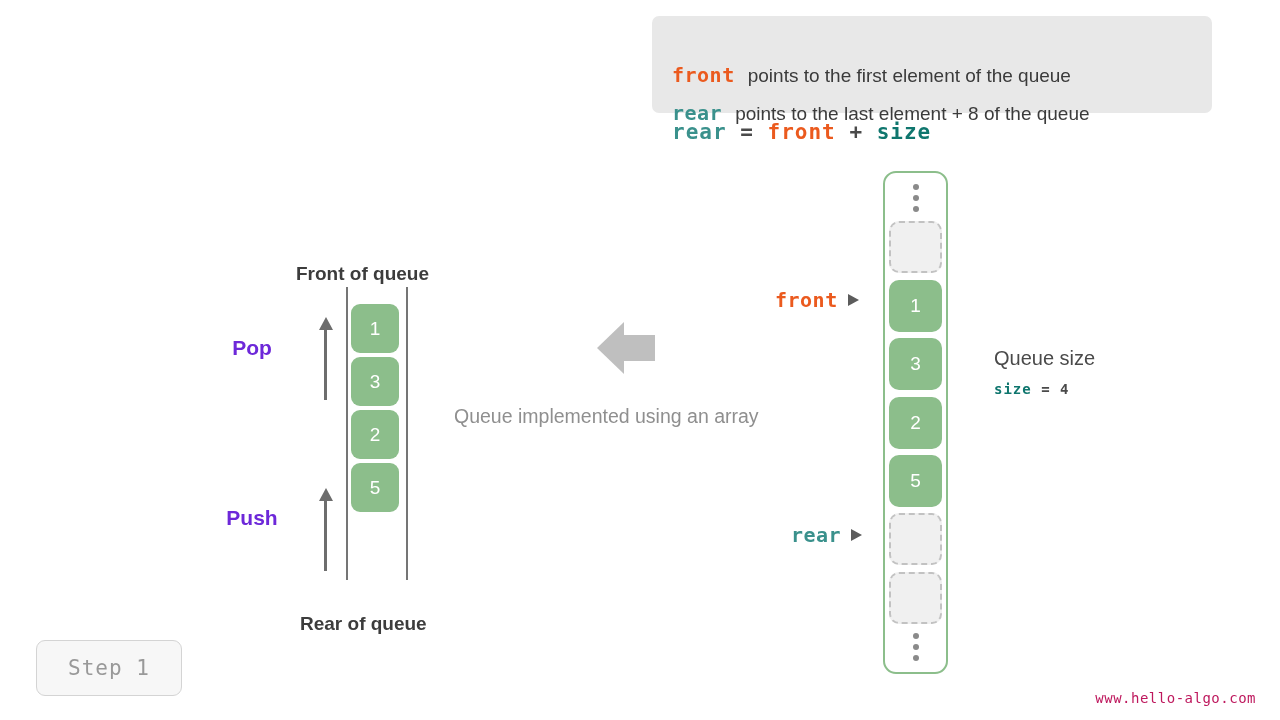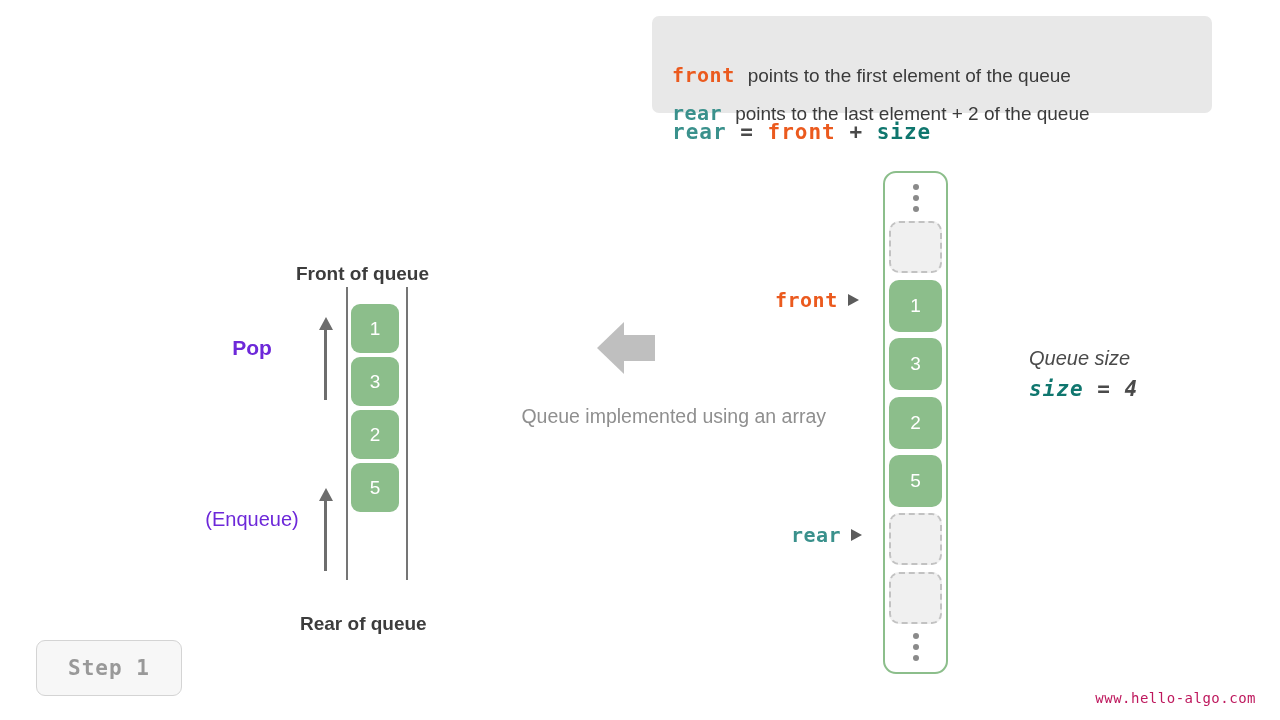--- a/index.html
+++ b/index.html
@@ -119,21 +119,21 @@
   }
   #center-arrow .head {
     position: absolute; left: 0; top: 0;
     width: 0; height: 0;
     border-top: 26px solid transparent;
     border-bottom: 26px solid transparent;
     border-right: 27px solid #bfbfbf;
   }
   #center-caption {
     left: 454px; top: 405px; width: 372px;
-    text-align: right;
+    text-align: left;
     font-size: 19.5px;
     color: #8f8f8f;
   }
 
   
   #array-container {
     left: 883px; top: 171px;
     width: 65px; height: 503px;
     border: 2px solid #8cbe8b;
     border-radius: 13px;
@@ -180,41 +180,41 @@
     margin-left: 10px;
     width: 0; height: 0;
     border-top: 6px solid transparent;
     border-bottom: 6px solid transparent;
     border-left: 11px solid #5c5c5c;
   }
   #ptr-front { left: 775px; top: 288px; color: #eb5a1e; }
   #ptr-rear  { left: 791px; top: 523px; color: #3a918c; }
 
   
-  #queue-size-block { left: 1029px; top: 344px; font-style: italic; }
+  #queue-size-block { left: 994px; top: 344px; }
   #queue-size-title { font-size: 20px; color: #4a4a4a; line-height: 28px; }
   #queue-size-value {
     font-family: "DejaVu Sans Mono", monospace;
-    font-size: 21px; font-weight: bold;
+    font-size: 14px; font-weight: bold;
     letter-spacing: 1px;
     line-height: 34px;
     white-space: pre;
     color: #4a4a4a;
   }
 
   
   #step-badge {
     left: 36px; top: 640px;
     width: 144px; height: 54px;
     background: #f7f7f7;
     border: 1.5px solid #d4d4d4;
     border-radius: 9px;
     display: flex; align-items: center; justify-content: center;
     font-family: "DejaVu Sans Mono", monospace;
-    font-weight: bold;
+    font-weight: normal;
     font-size: 21px;
     letter-spacing: 1px;
     color: #999999;
   }
 
   
   #watermark {
     right: 24px; bottom: 14px;
     font-family: "DejaVu Sans Mono", monospace;
     font-size: 14px;
@@ -225,21 +225,21 @@
 </head>
 <body>
 
 <div class="abs" id="legend-box">
   <div class="legend-line">
     <span class="kw kw-front">front</span>
     <span class="legend-txt">points to the first element of the queue</span>
   </div>
   <div class="legend-line">
     <span class="kw kw-rear">rear</span>
-    <span class="legend-txt">points to the last element + 2 of the queue</span>
+    <span class="legend-txt">points to the last element + 8 of the queue</span>
   </div>
 </div>
 
 <div class="abs" id="formula"><span class="kw-rear">rear</span><span class="op"> = </span><span class="kw-front">front</span><span class="op"> + </span><span class="kw-size">size</span></div>
 
 <div class="abs" id="front-of-queue-label">Front of queue</div>
 <div class="abs" id="rear-of-queue-label">Rear of queue</div>
 
 <div class="abs rail" id="rail-left"></div>
 <div class="abs rail" id="rail-right"></div>
@@ -253,21 +253,21 @@
 
 <div class="abs op-label" id="pop-label">
   <div class="main">Pop</div>
 </div>
 <div class="abs uparrow" id="pop-arrow">
   <span class="head"></span>
   <span class="shaft"></span>
 </div>
 
 <div class="abs op-label" id="push-label">
-  <div class="sub">(Enqueue)</div>
+  <div class="main">Push</div>
 </div>
 <div class="abs uparrow" id="push-arrow">
   <span class="head"></span>
   <span class="shaft"></span>
 </div>
 
 <div class="abs" id="center-arrow">
   <span class="head"></span>
   <span class="tail"></span>
 </div>

